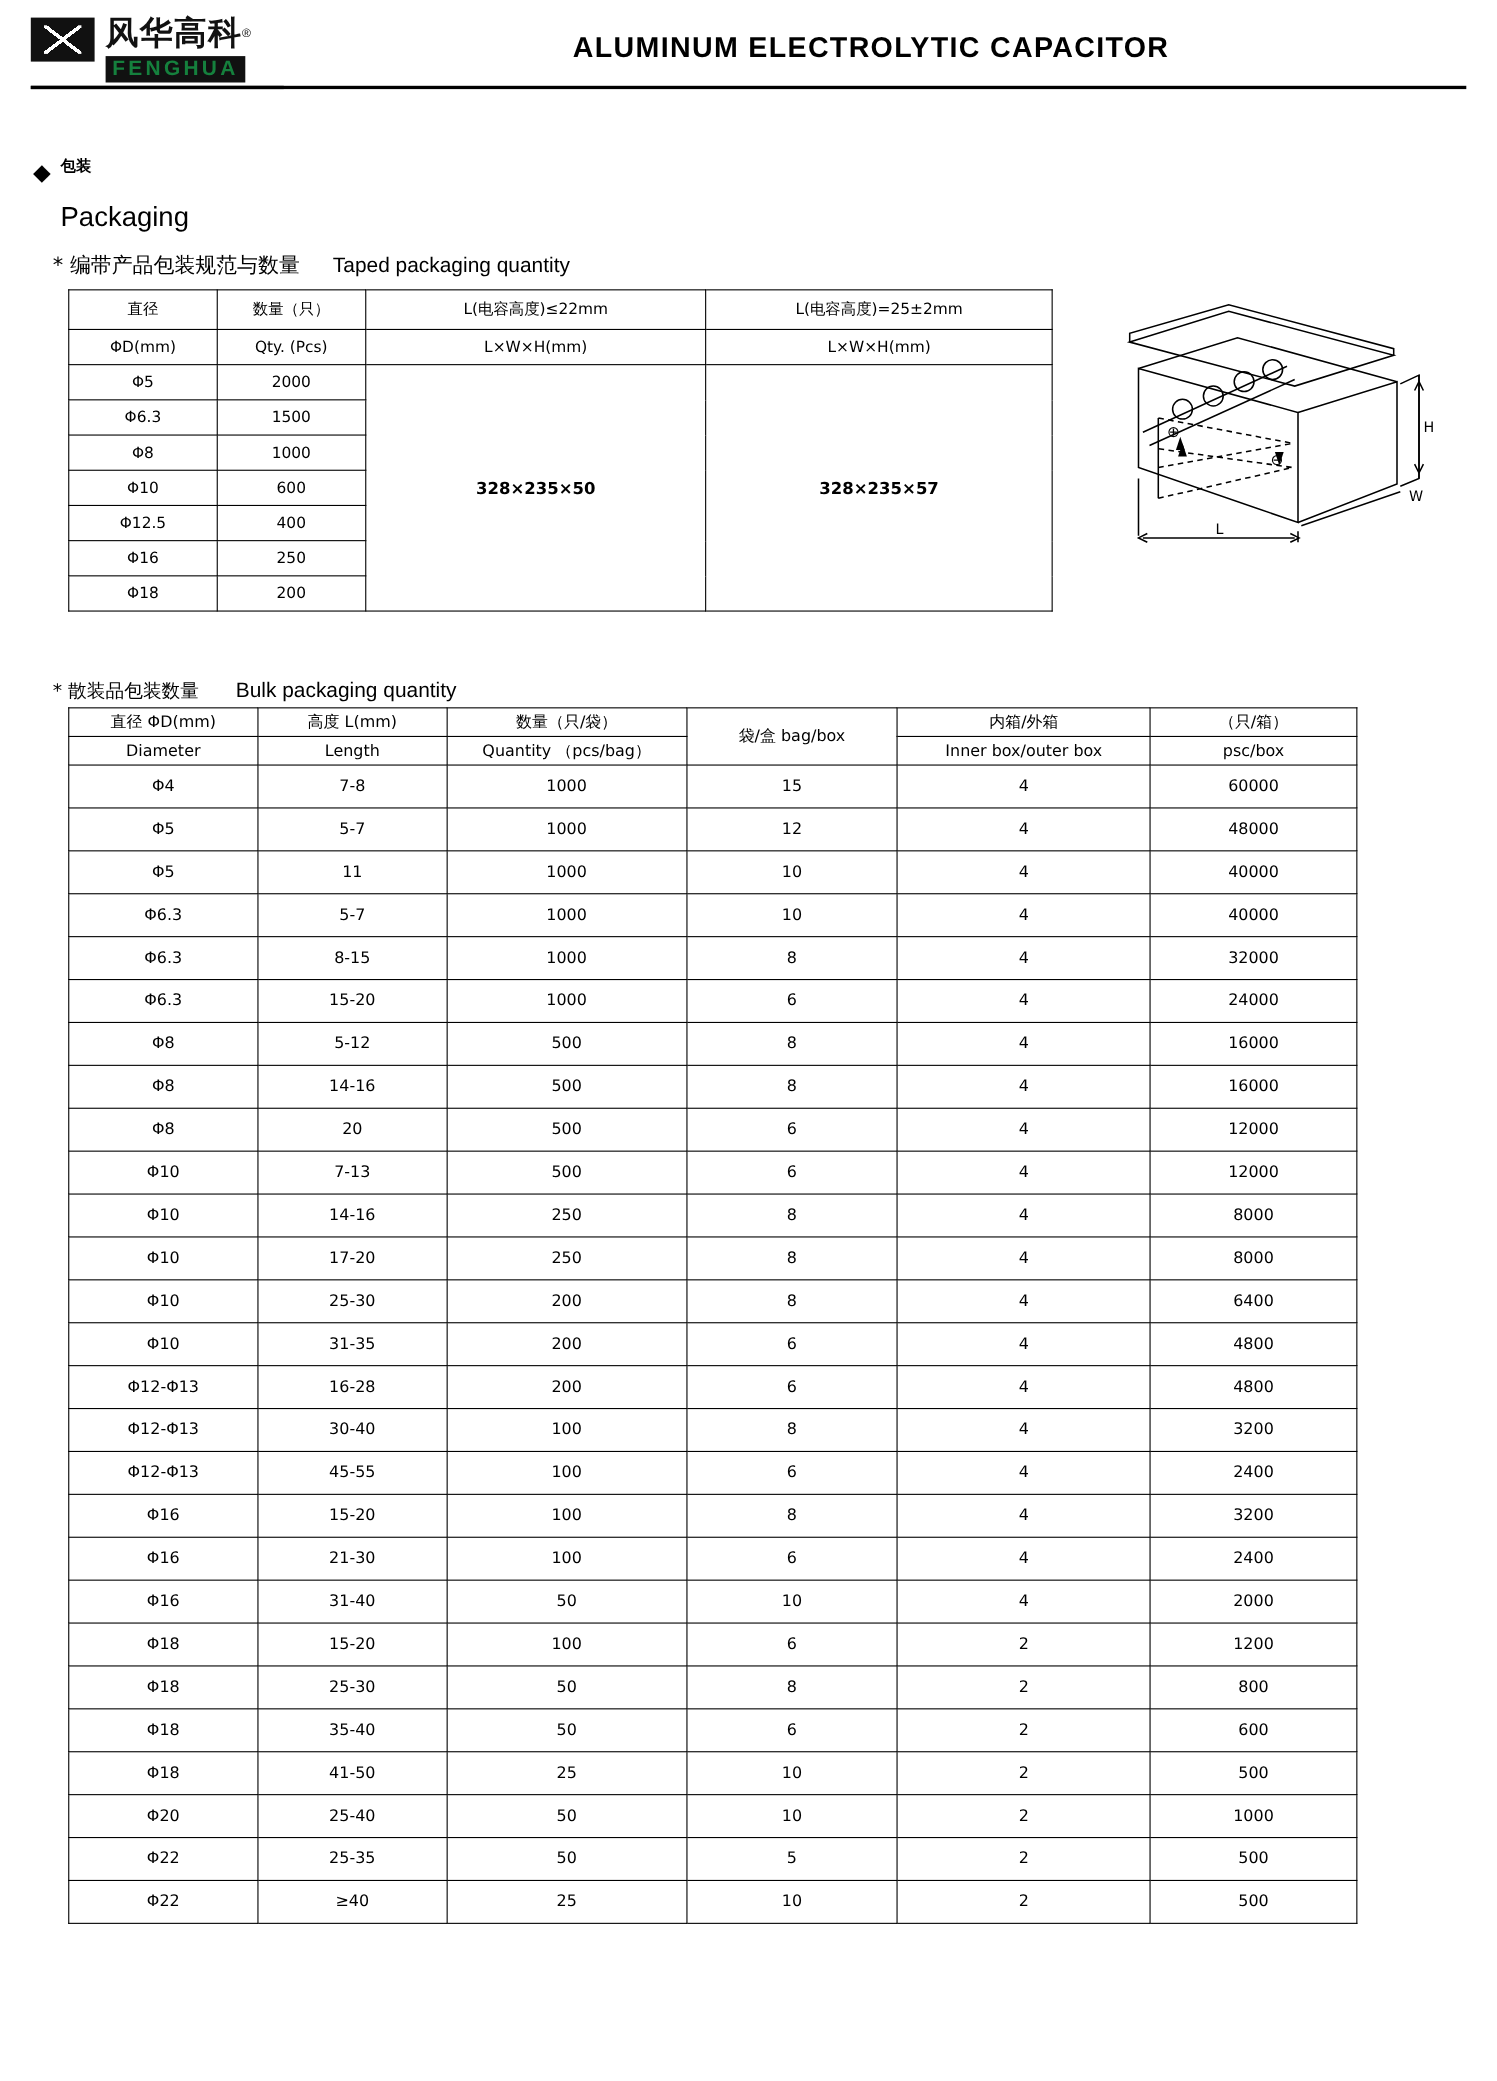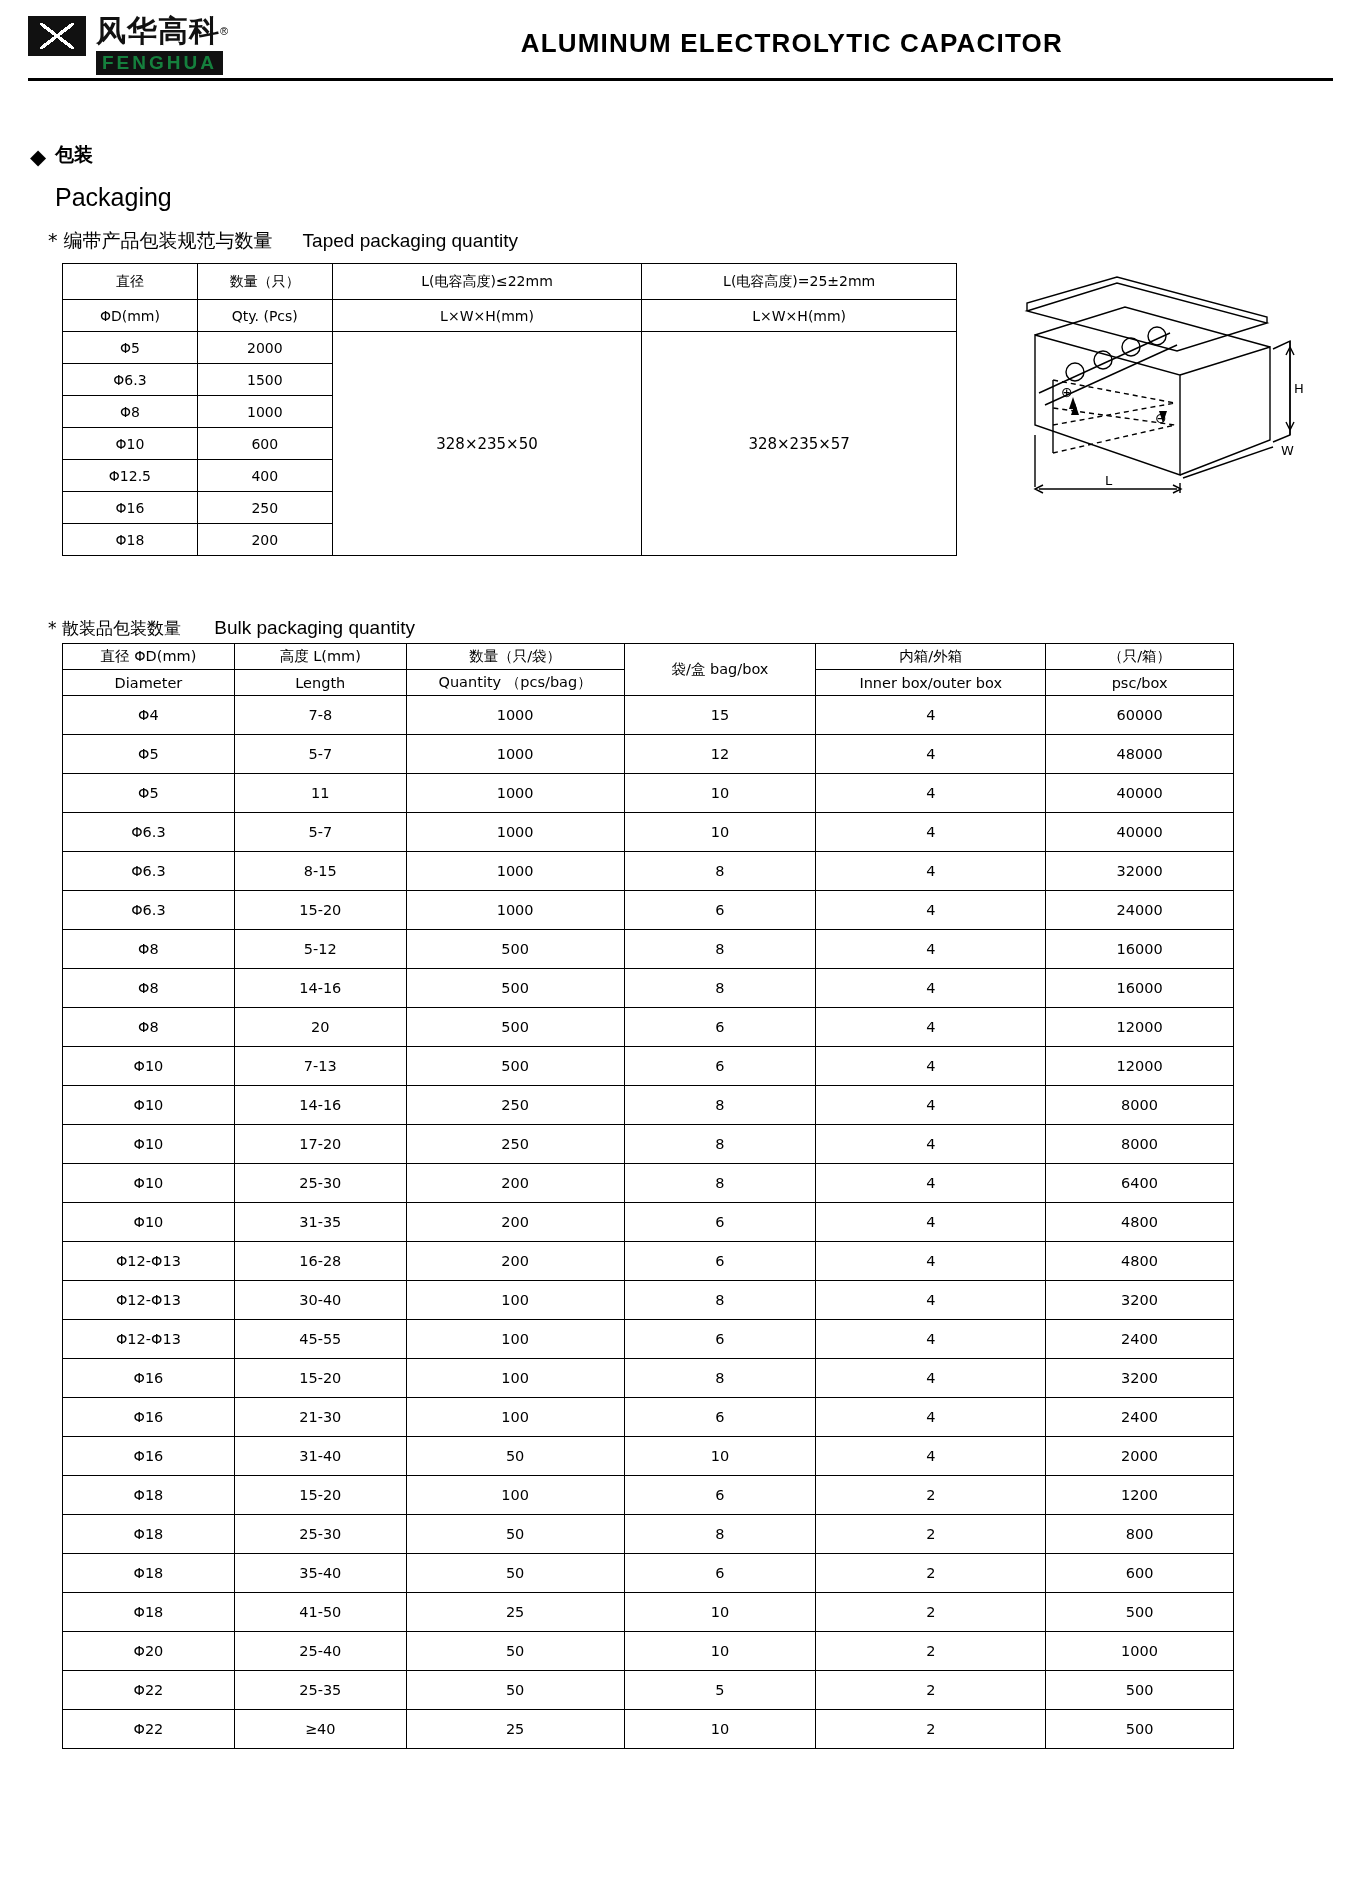--- a/index.html
+++ b/index.html
@@ -97,21 +97,21 @@
   .sec-diamond {
     position: absolute;
     left: 30px; top: 145px;
     font-size: 21px;
     font-family: "DejaVu Sans", sans-serif;
   }
   .sec-cn {
     position: absolute;
     left: 55px; top: 142px;
     font-family: "DejaVu Sans", sans-serif;
-    font-size: 19px;
+    font-size: 14px;
     font-weight: 700;
   }
   .sec-en {
     position: absolute;
     left: 55px; top: 183px;
     font-size: 25px;
   }
   .sub1 {
     position: absolute;
     left: 48px; top: 228px;
@@ -140,21 +140,21 @@
     padding: 2px 4px;
   }
 
   #taped-table {
     position: absolute;
     left: 62px; top: 263px;
     width: 895px;
   }
   #taped-table td { height: 32px; }
   #taped-table td.hdr { height: 36px; font-size: 14.5px; }
-  #taped-table td.big { font-size: 15px; }
+  #taped-table td.big { font-size: 15px; font-weight: bold; }
 
   #bulk-table {
     position: absolute;
     left: 62px; top: 643px;
     width: 1172px;
   }
   #bulk-table td { height: 39px; font-size: 14.5px; }
   #bulk-table td.hdr { height: 26px; }
 
   .cellsub { display: block; font-size: 14px; line-height: 1.35; }

